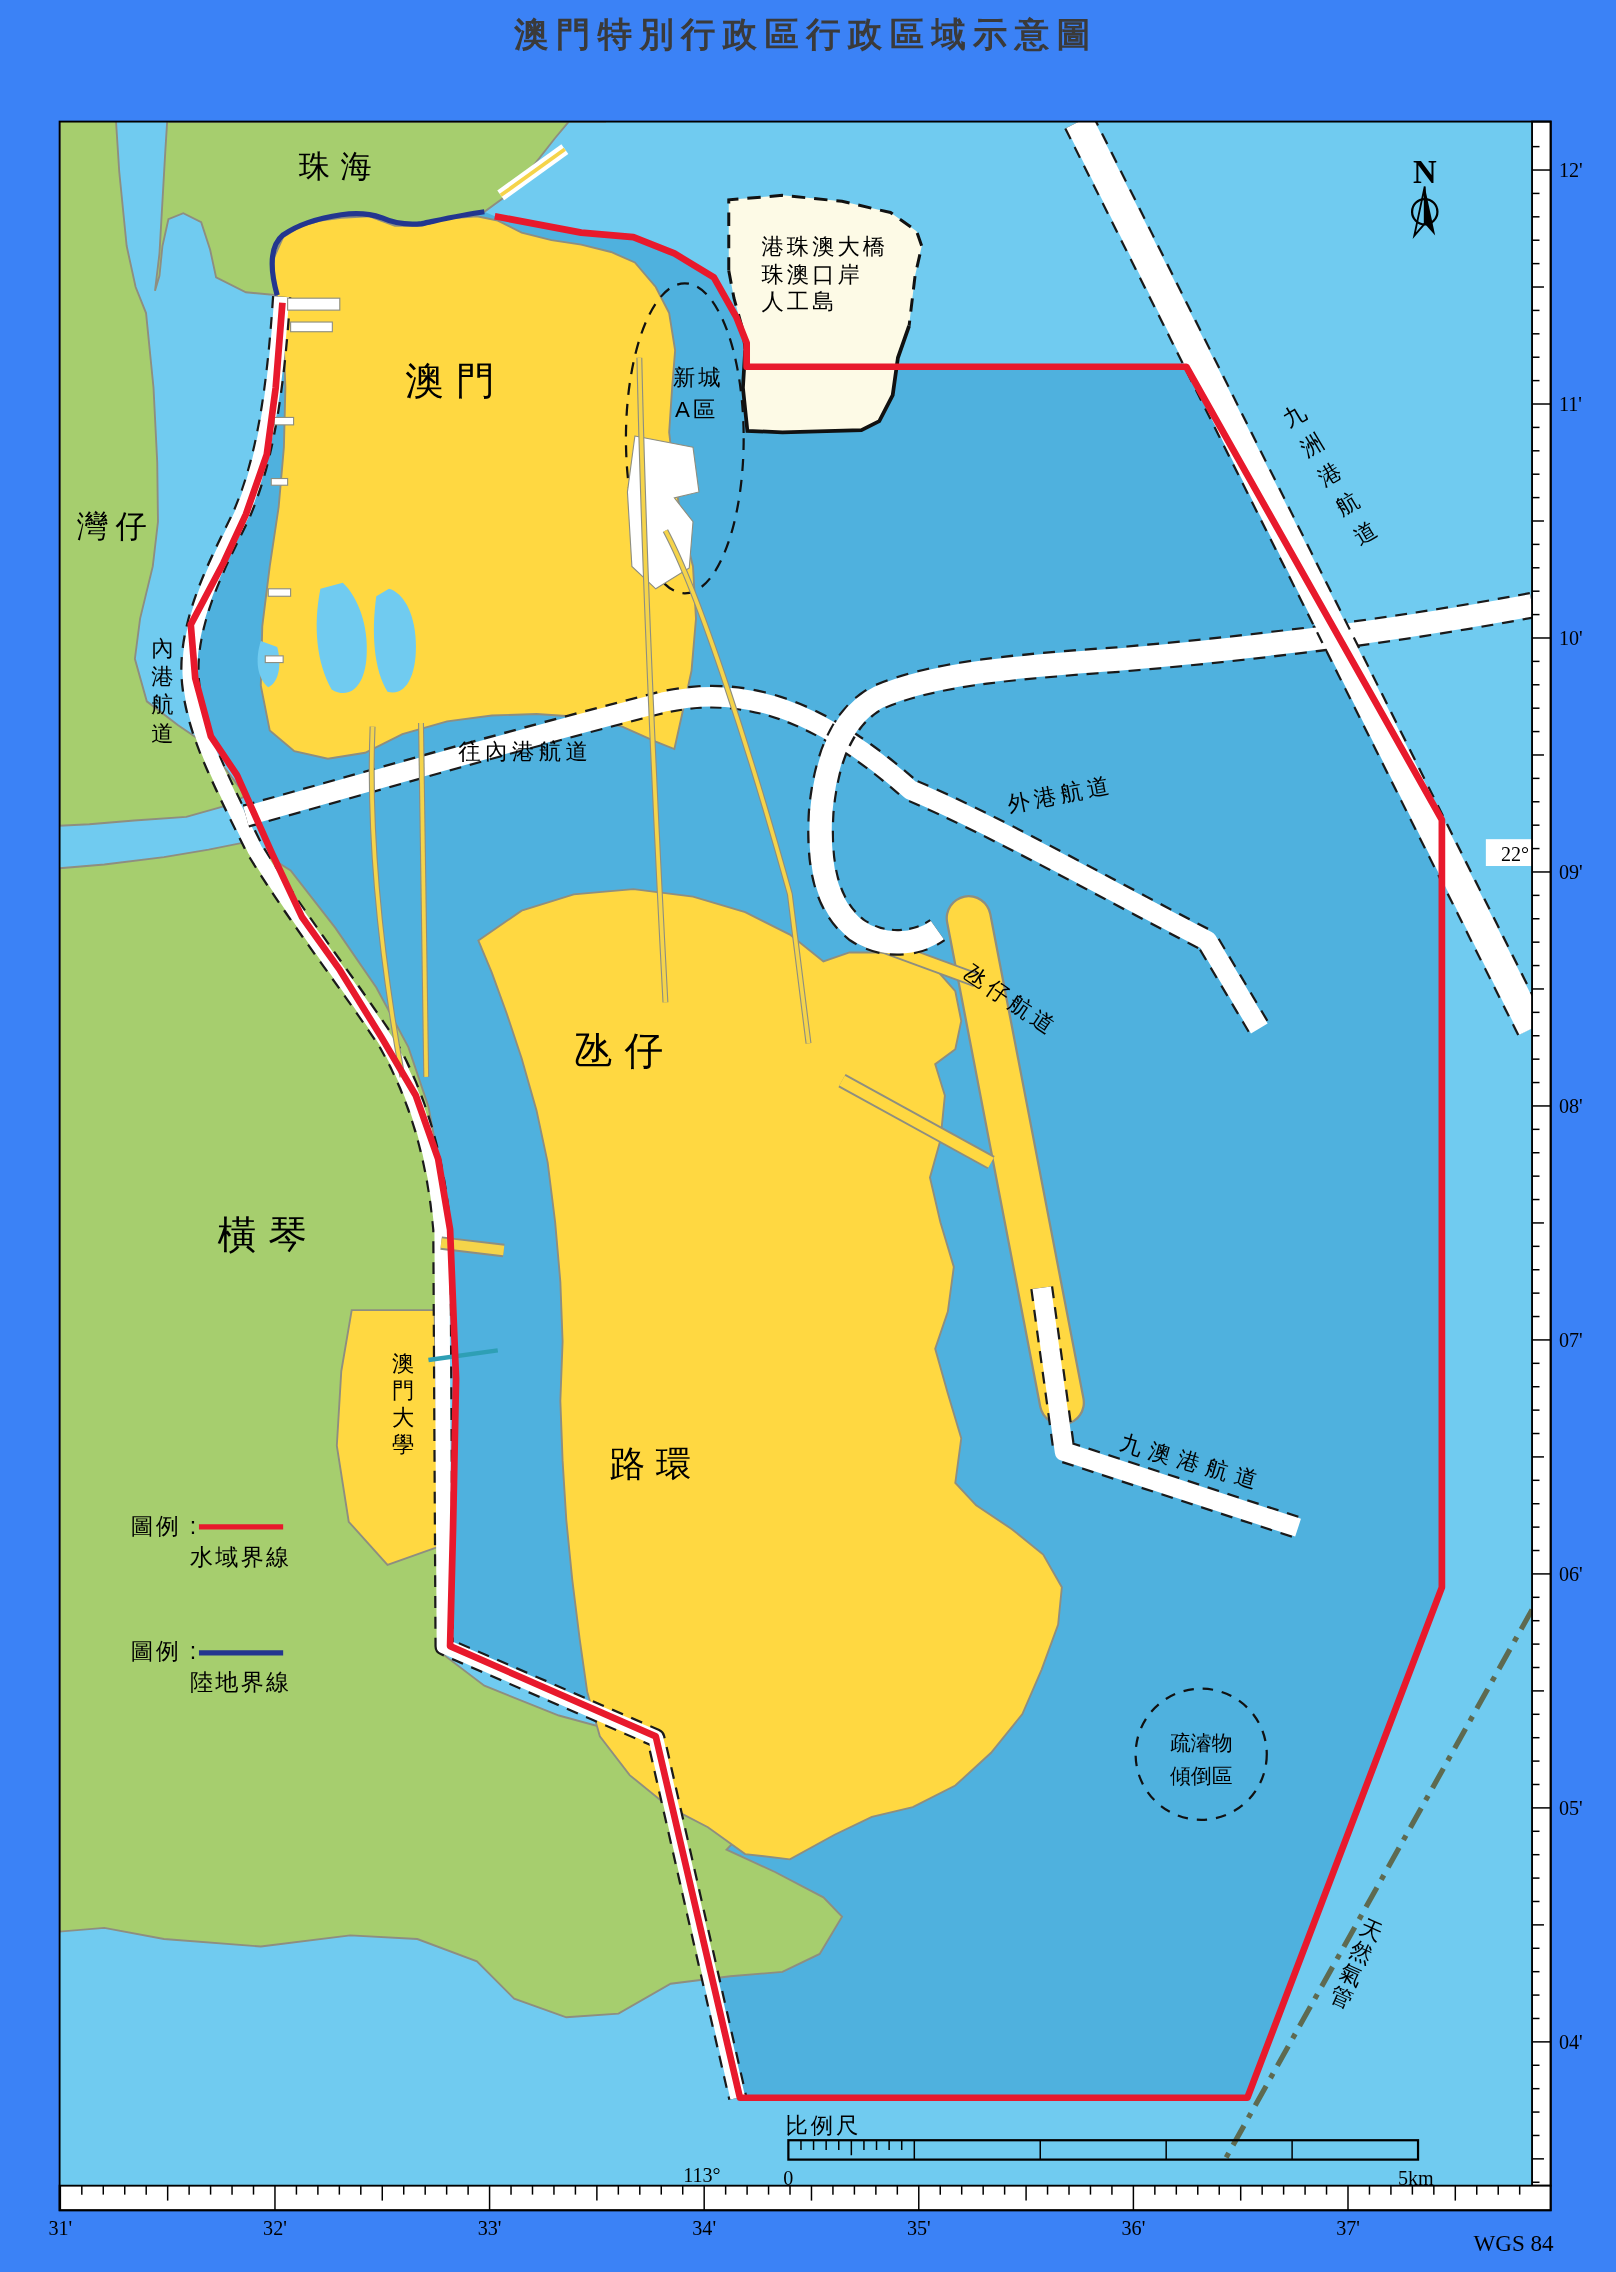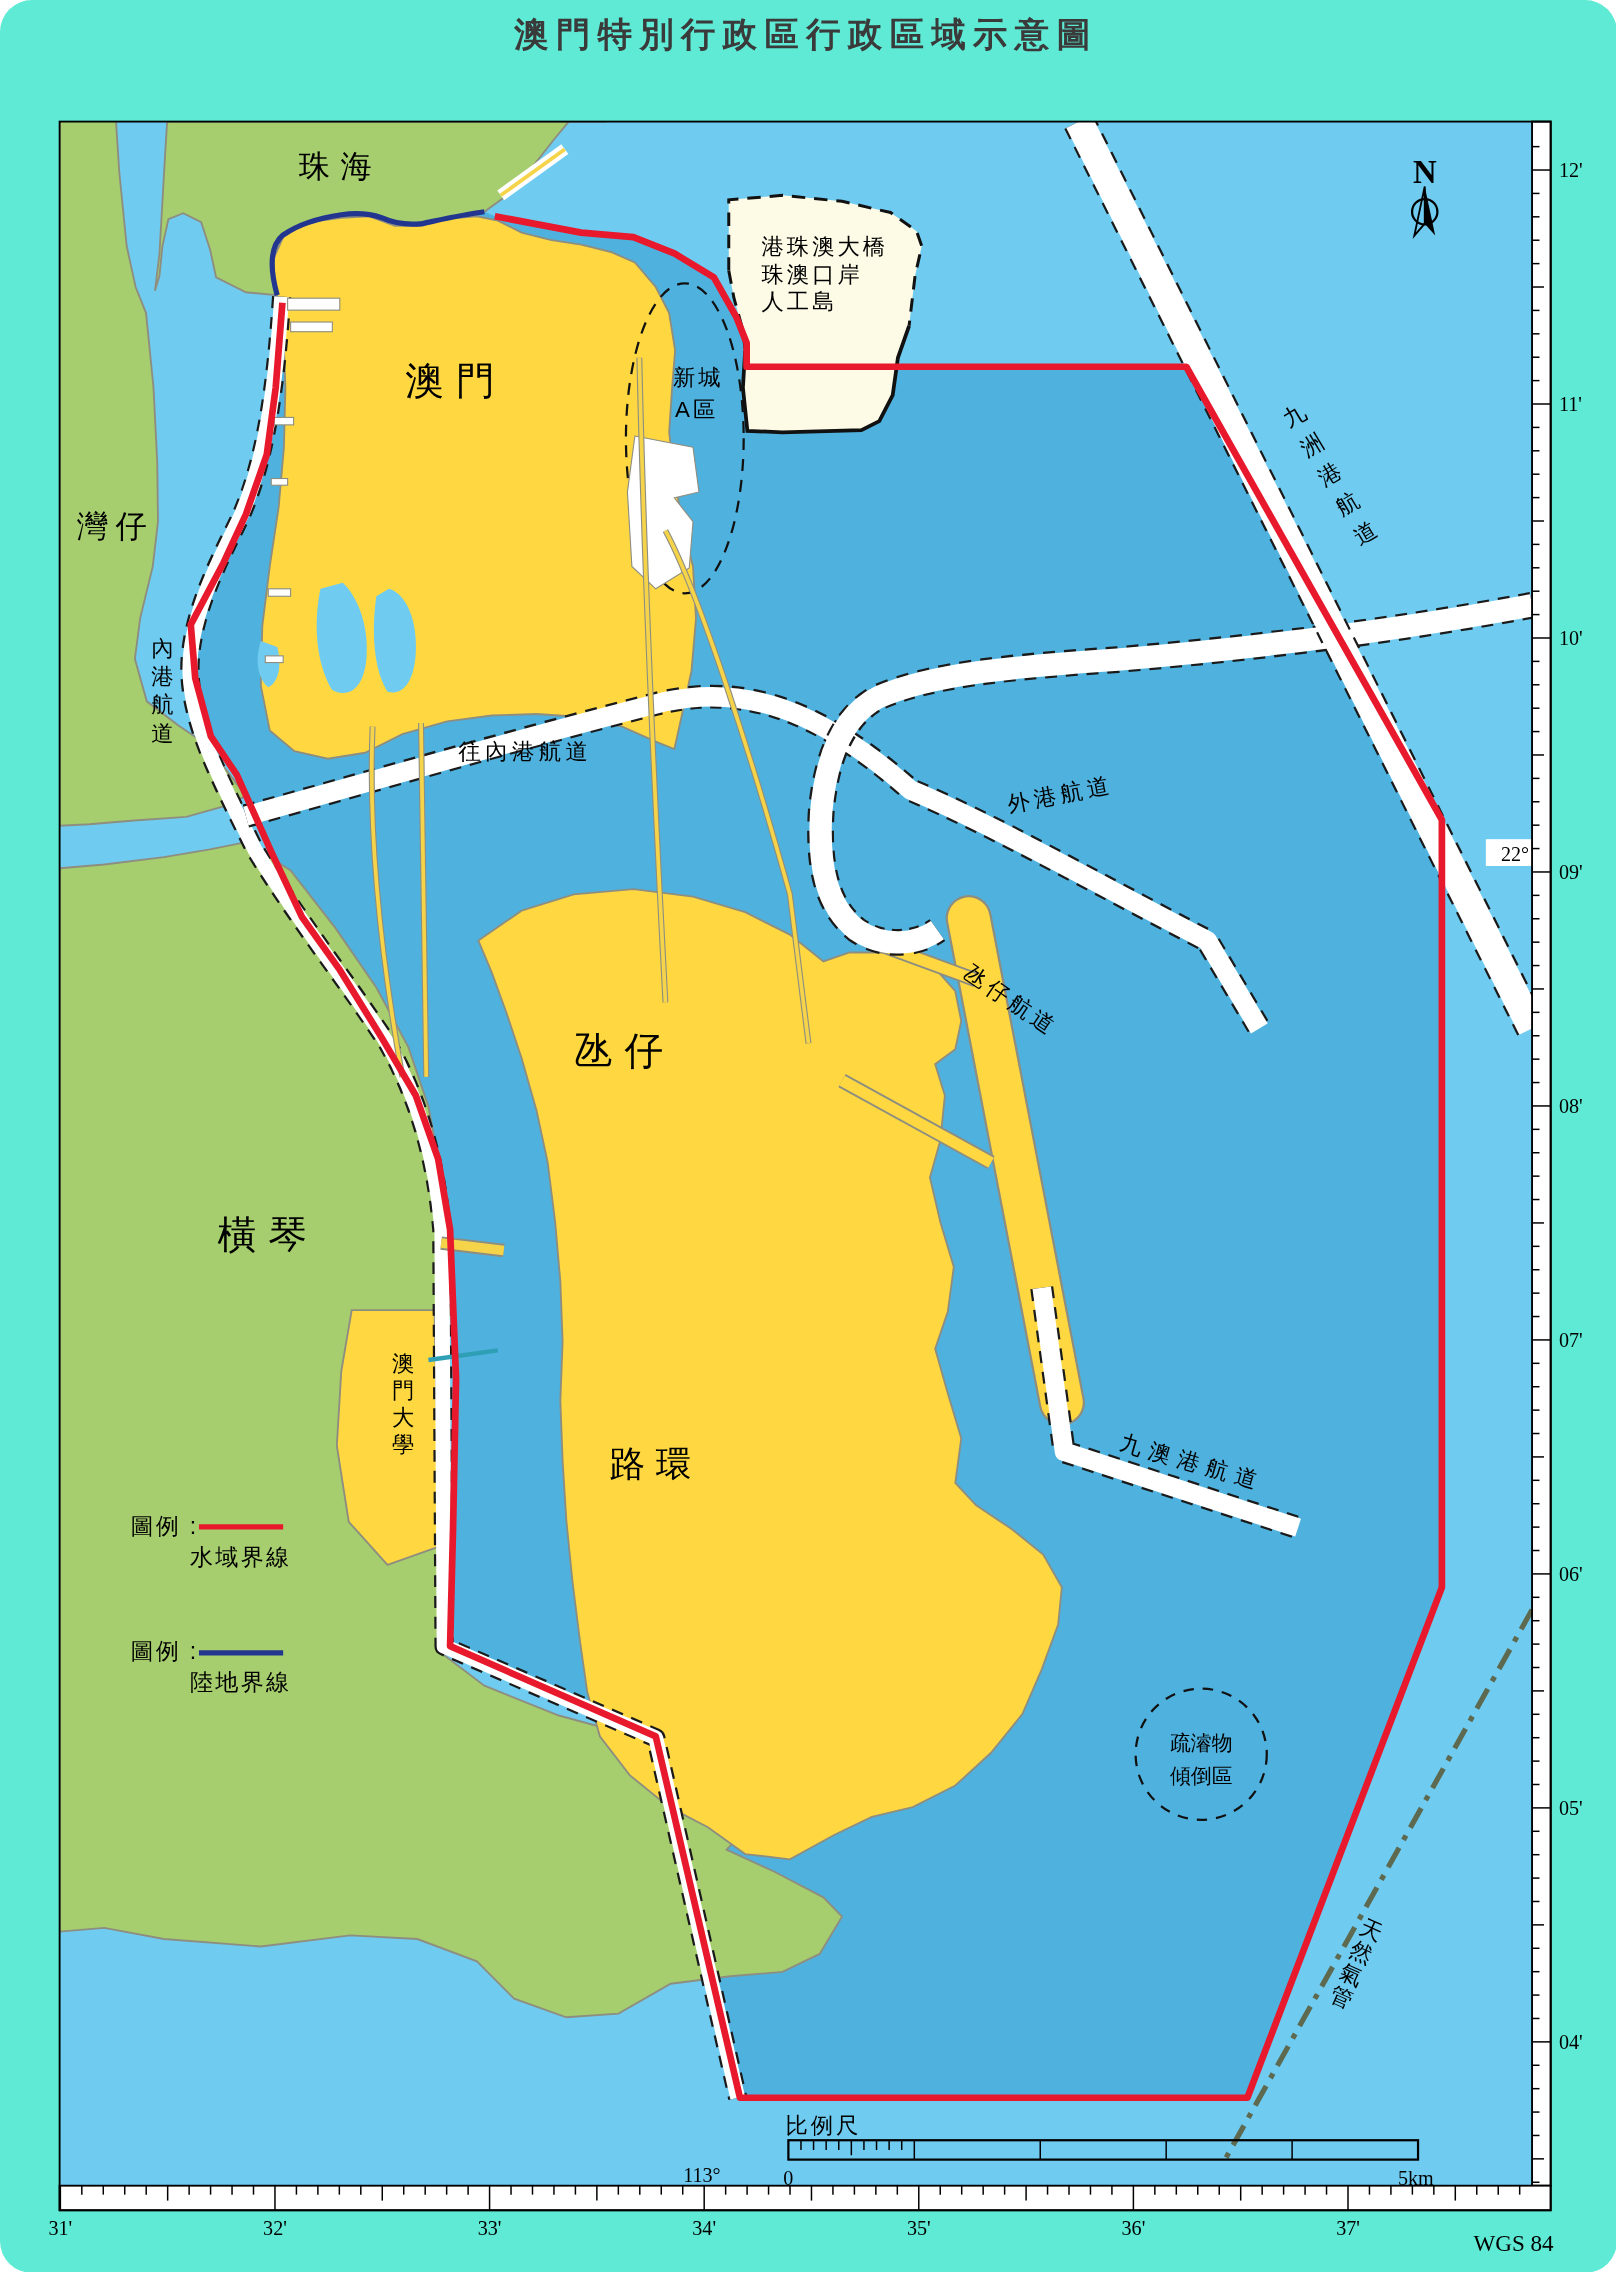--- a/index.html
+++ b/index.html
@@ -1,16 +1,16 @@
 <!DOCTYPE html>
 <html style="font-size:12px"><head>
 <meta charset="utf-8">
 <style>
   html,body{margin:0;padding:0;background:#ffffff;}
-  .page{position:relative;width:1617px;height:2273px;background:#5eead4;font-family:"Liberation Sans",sans-serif;border-radius:32px;}
+  .page{position:relative;width:1617px;height:2273px;background:#3b82f6;font-family:"Liberation Sans",sans-serif;}
   svg{display:block;}
   text{fill:#000;}
   .title{font-size:46px;font-weight:600;fill:#3a3a3a;letter-spacing:10px;}
   .place-xl{font-size:52px;letter-spacing:16px;}
   .place-l{font-size:48px;letter-spacing:14px;}
   .place-m{font-size:34px;letter-spacing:6px;}
   .place-s{font-size:30px;letter-spacing:4px;}
   .chan{font-size:30px;letter-spacing:6px;}
   .coord{font-family:"Liberation Serif",serif;font-size:27px;}
   .small{font-size:28px;}

